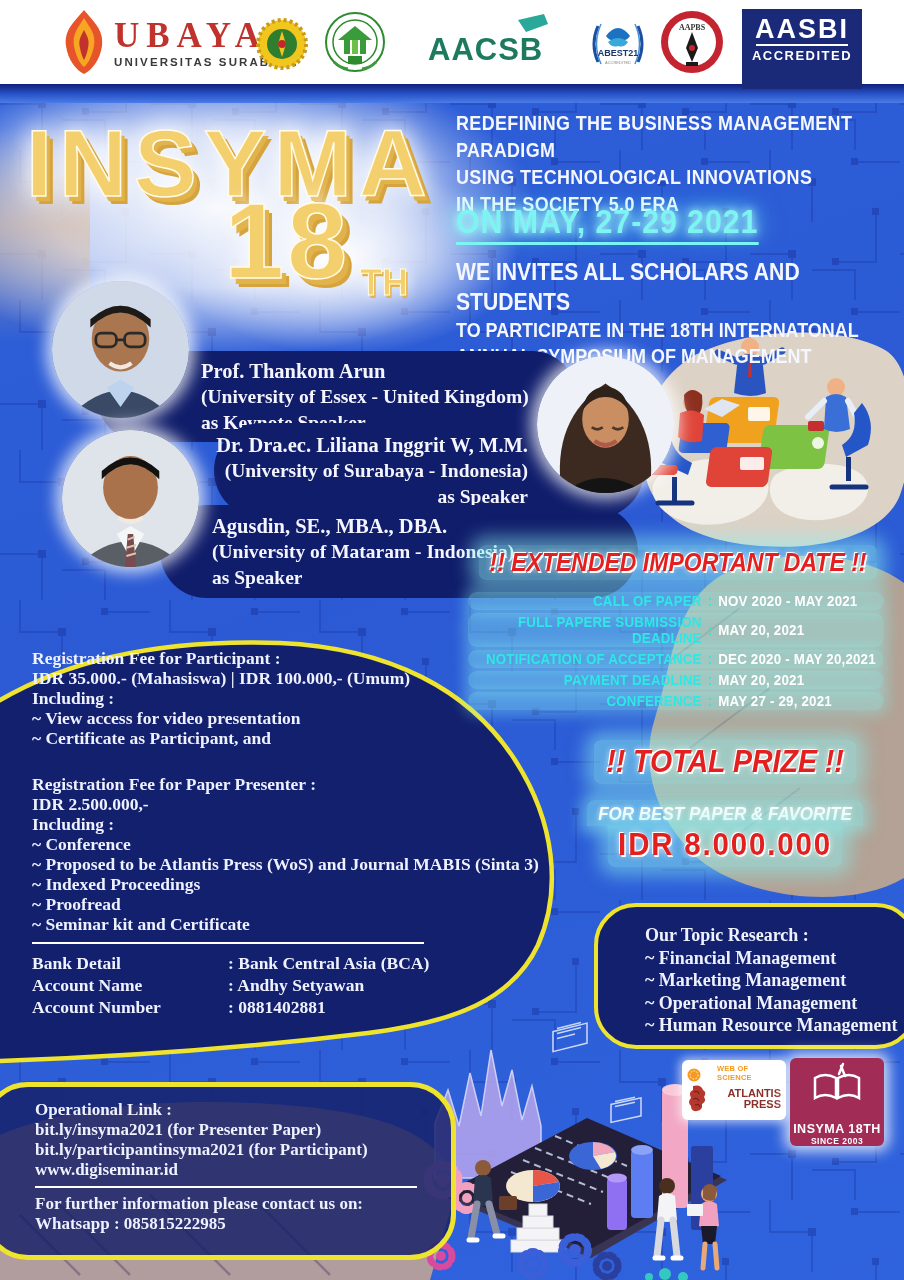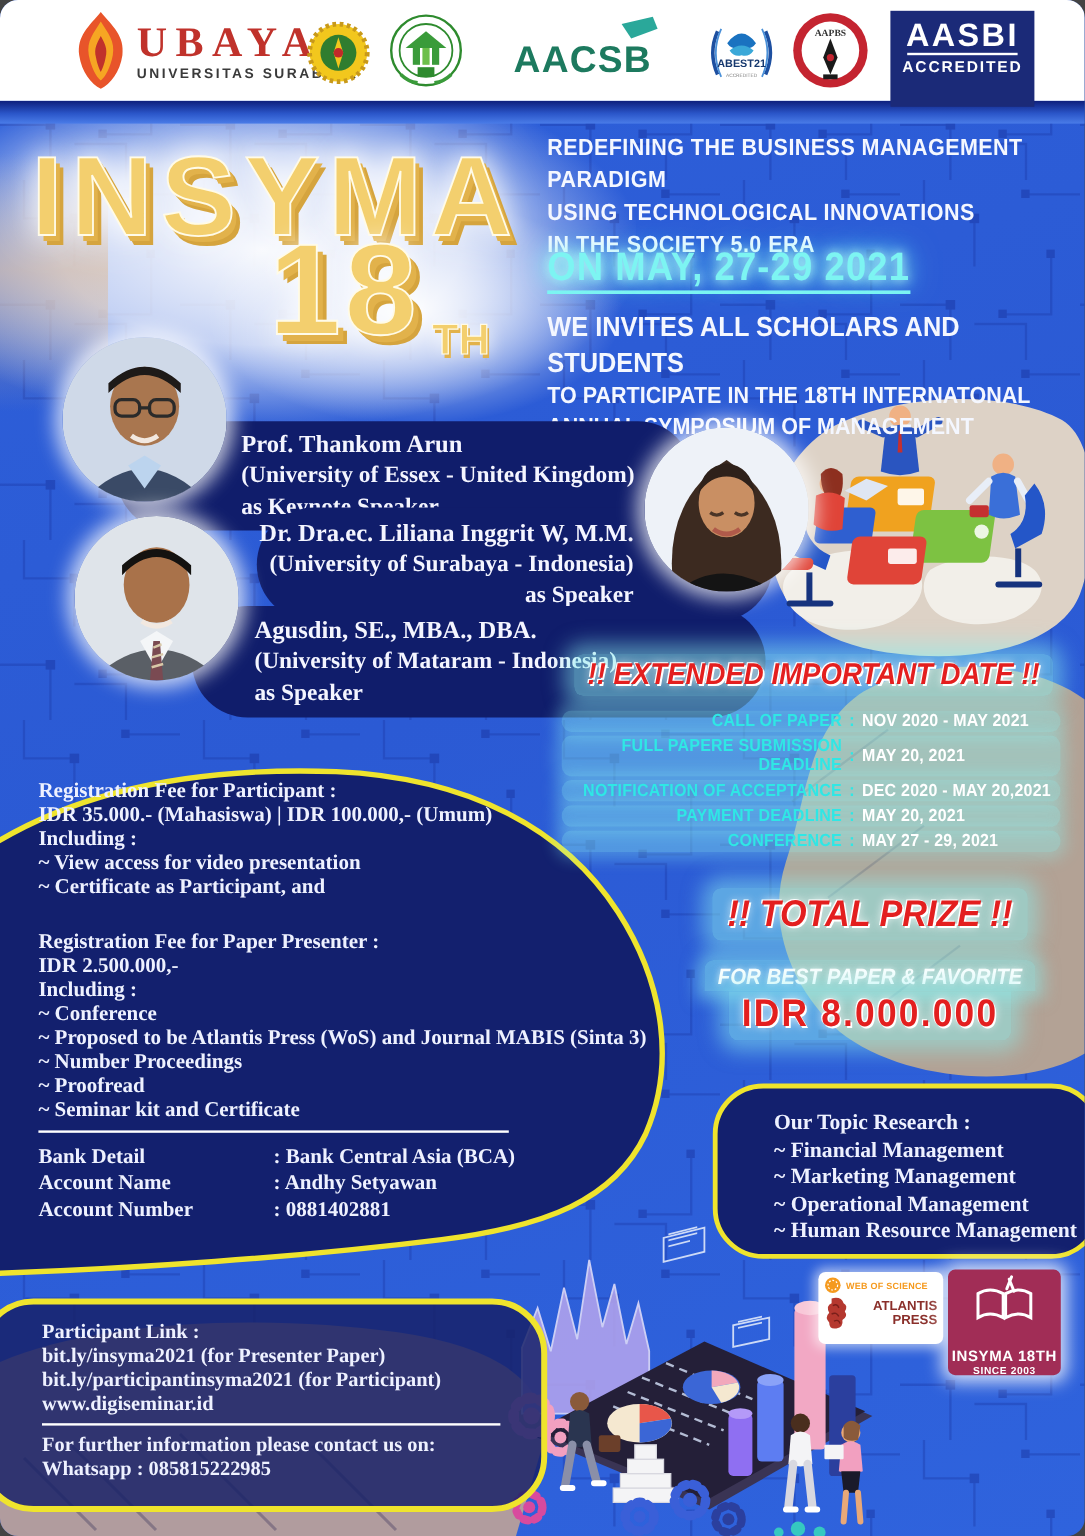--- a/index.html
+++ b/index.html
@@ -1,18 +1,18 @@
 <!DOCTYPE html>
 <html><head>
 <meta charset="utf-8">
 <style>
   html,body{margin:0;padding:0;background:#444;}
   .poster{position:relative;width:904px;height:1280px;overflow:hidden;
           background:linear-gradient(160deg,#2e60da 0%,#2b5ad4 45%,#2f63dd 100%);
-          font-family:"Liberation Sans",sans-serif;border-radius:15px;}
+          font-family:"Liberation Sans",sans-serif;}
   .abs{position:absolute;}
   .serif{font-family:Liberation Serif, serif;font-weight:700;}
   .cond{font-family:"Liberation Sans",sans-serif;font-weight:700;}
   .sqz{transform:scaleX(0.92);transform-origin:left top;}
   .sqzc{transform:scaleX(0.92);transform-origin:center top;}
 
   
   .header{left:0;top:0;width:904px;height:84px;background:#fff;z-index:20;}
   .topbar{left:0;top:84px;width:904px;height:19px;z-index:19;
           background:linear-gradient(180deg,#0e1f7c 0%,#2a55c8 55%,#4a7ce8 100%);}
@@ -93,21 +93,21 @@
 
   
   .linkbox{left:-18px;top:1082px;width:474px;height:178px;z-index:8;background:rgba(23,32,104,0.84);
            border:5px solid #efe42d;border-radius:46px;box-sizing:border-box;padding:13px 18px 0 48px;
            color:#eef1ff;font-size:17px;line-height:20px;}
   .linkbox .divline{width:382px;margin:6px 0;}
 
   
   .wosbox{left:682px;top:1060px;width:104px;height:60px;z-index:9;background:#fff;border-radius:6px;
           box-shadow:0 0 10px 3px rgba(255,255,255,0.6);padding:4px 5px;box-sizing:border-box;}
-  .wosrow1{display:flex;align-items:center;gap:4px;}
+  .wosrow1{display:flex;align-items:flex-end;gap:16px;}
   .wos-t{color:#f59a1e;font-size:7.5px;font-weight:800;letter-spacing:0.2px;}
   .atl-t{color:#8a2f2a;font-weight:800;font-size:11px;line-height:11px;text-align:right;flex:1;}
   .badge{left:790px;top:1058px;width:94px;height:88px;z-index:9;background:#a12d56;border-radius:6px;
          box-shadow:0 0 14px 5px rgba(255,255,255,0.8);text-align:center;color:#fff;box-sizing:border-box;padding-top:6px;}
   .badge .b1{font-size:12.5px;font-weight:800;letter-spacing:0.5px;margin-top:14px;}
   .badge .b2{font-size:8.5px;font-weight:700;letter-spacing:0.5px;}
   svg{overflow:visible;}
 </style>
 </head>
 <body>
@@ -361,21 +361,21 @@
     <div>IDR 35.000.- (Mahasiswa) | IDR 100.000,- (Umum)</div>
     <div>Including :</div>
     <div>~ View access for video presentation</div>
     <div>~ Certificate as Participant, and</div>
     <div class="gap"></div>
     <div>Registration Fee for Paper Presenter :</div>
     <div>IDR 2.500.000,-</div>
     <div>Including :</div>
     <div>~ Conference</div>
     <div>~ Proposed to be Atlantis Press (WoS) and Journal MABIS (Sinta 3)</div>
-    <div>~ Number Proceedings</div>
+    <div>~ Indexed Proceedings</div>
     <div>~ Proofread</div>
     <div>~ Seminar kit and Certificate</div>
     <div class="divline"></div>
     <div class="bankrow">
       <span class="bl">Bank Detail</span>
       <span>: Bank Central Asia (BCA)</span>
     </div>
     <div class="bankrow">
       <span class="bl">Account Name</span>
       <span>: Andhy Setyawan</span>
@@ -472,21 +472,21 @@
     <path d="M286 198 L302 198 L300 216 L288 216 Z" fill="#1a1a2a"></path>
     <path d="M290 216 L288 240 M300 216 L302 240" stroke="#e8a878" stroke-width="5" stroke-linecap="round"></path>
     <rect x="272" y="176" width="16" height="12" rx="1" fill="#f4f4f6"></rect>
 
     <circle cx="250" cy="246" r="6" fill="#35c8c0"></circle>
       <circle cx="268" cy="249" r="5" fill="#35c8c0"></circle>
       <circle cx="234" cy="249" r="4" fill="#35c8c0"></circle>
   </svg>
 
   <div class="abs linkbox serif">
-    <div>Participant Link :</div>
+    <div>Operational Link :</div>
     <div>bit.ly/insyma2021 (for Presenter Paper)</div>
     <div>bit.ly/participantinsyma2021 (for Participant)</div>
     <div>www.digiseminar.id</div>
     <div class="divline"></div>
     <div>For further information please contact us on:</div>
     <div>Whatsapp : 085815222985</div>
   </div>
 
   <div class="abs wosbox">
     <div class="wosrow1">

